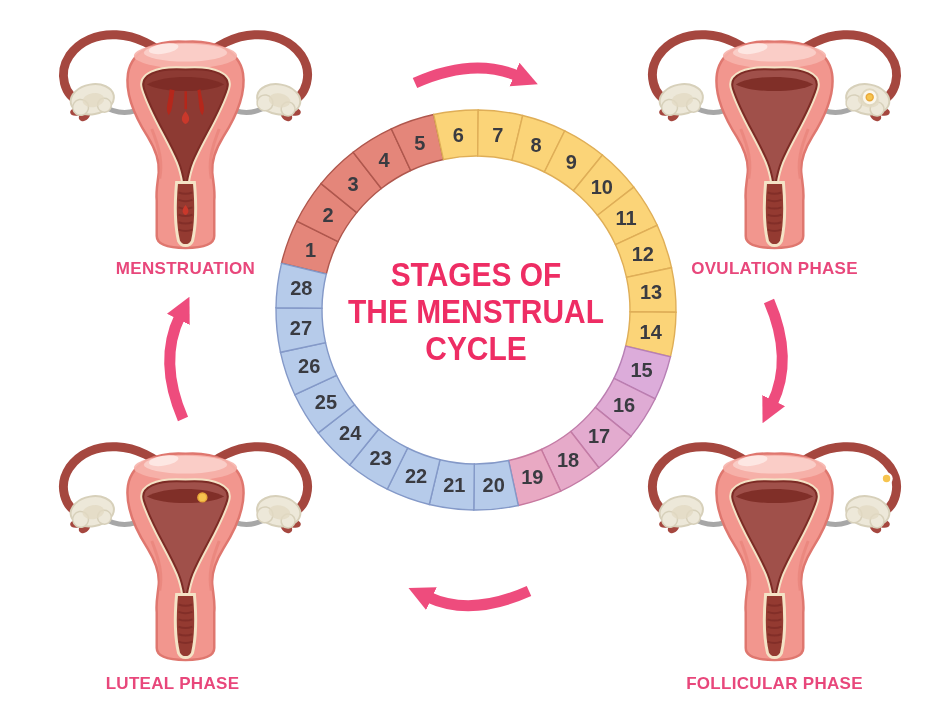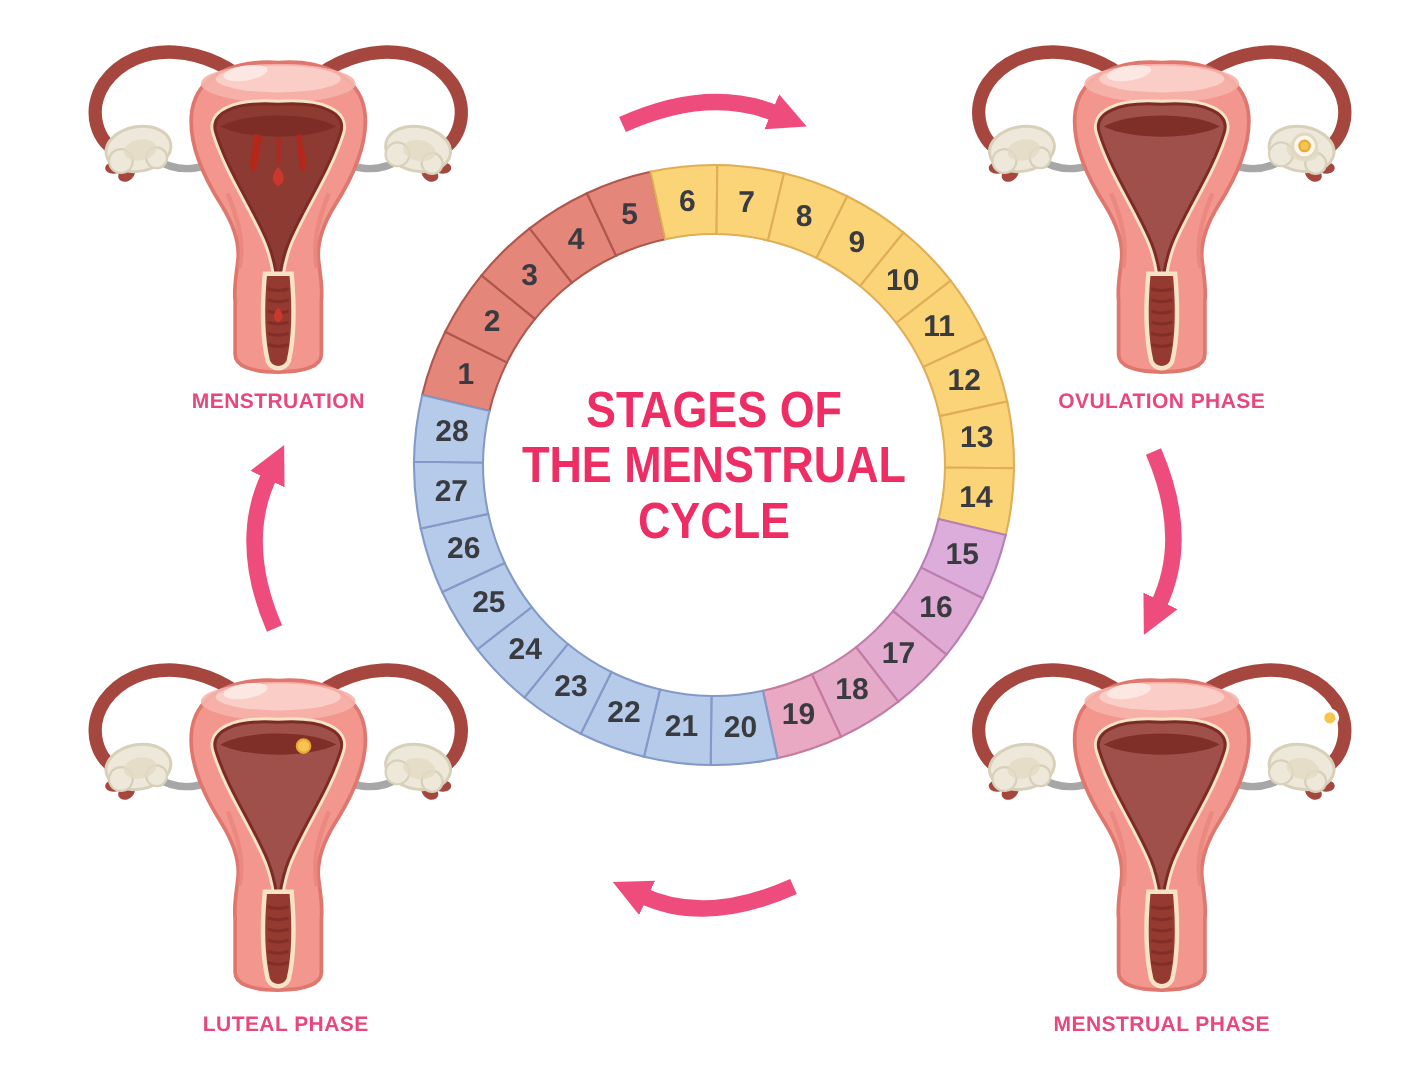--- a/index.html
+++ b/index.html
@@ -3,37 +3,37 @@
 <meta charset="utf-8">
 <style>
   html,body{margin:0;padding:0;background:#ffffff;}
   .stage{
     position:relative;width:944px;height:711px;background:#fff;overflow:hidden;
     font-family:"Liberation Sans", sans-serif;
   }
   .corner-illustration{position:absolute;width:305px;height:238px;}
   .corner-label{
     position:absolute;width:305px;text-align:center;
-    font-size:14px;font-weight:bold;letter-spacing:.3px;
+    font-size:17px;font-weight:bold;letter-spacing:.3px;
     color:#E8477B;
   }
   .ring-overlay{position:absolute;left:0;top:0;width:944px;height:711px;}
   .center-title{
     position:absolute;left:476px;top:311px;width:340px;
     transform:translate(-50%,-50%) scaleX(0.88);
     text-align:center;font-weight:bold;font-size:34px;line-height:37px;
     color:#EE2D64;letter-spacing:0px;
   }
   .pos-tl{left:33px;top:12px}
   .pos-tr{left:622px;top:12px}
   .pos-bl{left:33px;top:424px}
   .pos-br{left:622px;top:424px}
   .lab-tl{left:33px;top:259px}
   .lab-tr{left:622px;top:259px}
-  .lab-bl{left:38px;top:674px}
+  .lab-bl{left:20px;top:674px}
   .lab-br{left:622px;top:674px}
 </style>
 </head>
 <body>
 
 <div class="stage">
 
   <svg class="corner-illustration pos-tl" viewBox="0 0 300 240">
       <path d="M66 94 C84 106 104 103 122 86" fill="none" stroke="#A7A7A7" stroke-width="5" stroke-linecap="round"></path>
       <path d="M234 94 C216 106 196 103 178 86" fill="none" stroke="#A7A7A7" stroke-width="5" stroke-linecap="round"></path>
@@ -184,21 +184,21 @@
       <path d="M143 197 Q150 199.5 157 197" fill="none" stroke="#7C2B25" stroke-width="2" opacity=".75"></path>
       <path d="M143 204.5 Q150 207 157 204.5" fill="none" stroke="#7C2B25" stroke-width="2" opacity=".75"></path>
       <path d="M143 212 Q150 214.5 157 212" fill="none" stroke="#7C2B25" stroke-width="2" opacity=".75"></path>
       <path d="M143 219.5 Q150 222 157 219.5" fill="none" stroke="#7C2B25" stroke-width="2" opacity=".75"></path>
       <circle cx="263" cy="55" r="5" fill="#F6C44F" stroke="#FFFFFF" stroke-width="2.5"></circle>
     </svg>
 
   <div class="corner-label lab-tl">MENSTRUATION</div>
   <div class="corner-label lab-tr">OVULATION PHASE</div>
   <div class="corner-label lab-bl">LUTEAL PHASE</div>
-  <div class="corner-label lab-br">MENSTRUAL PHASE</div>
+  <div class="corner-label lab-br">FOLLICULAR PHASE</div>
 
   <svg class="ring-overlay" id="ring-svg" viewBox="0 0 944 711">
       <path d="M281.5 263.3 A200 200 0 0 1 296.8 221.2 L338.0 241.6 A154 154 0 0 0 326.3 274.0 Z" fill="#E4867A" stroke="#AF574D" stroke-width="1.4"></path>
       <path d="M296.8 221.2 A200 200 0 0 1 321.0 183.6 L356.7 212.6 A154 154 0 0 0 338.0 241.6 Z" fill="#E4867A" stroke="#AF574D" stroke-width="1.4"></path>
       <path d="M321.0 183.6 A200 200 0 0 1 353.1 152.2 L381.3 188.5 A154 154 0 0 0 356.7 212.6 Z" fill="#E4867A" stroke="#AF574D" stroke-width="1.4"></path>
       <path d="M353.1 152.2 A200 200 0 0 1 391.3 128.8 L410.7 170.5 A154 154 0 0 0 381.3 188.5 Z" fill="#E4867A" stroke="#AF574D" stroke-width="1.4"></path>
       <path d="M391.3 128.8 A200 200 0 0 1 433.7 114.5 L443.4 159.5 A154 154 0 0 0 410.7 170.5 Z" fill="#E4867A" stroke="#AF574D" stroke-width="1.4"></path>
       <path d="M433.7 114.5 A200 200 0 0 1 478.2 110.0 L477.7 156.0 A154 154 0 0 0 443.4 159.5 Z" fill="#FBD478" stroke="#DFAE57" stroke-width="1.4"></path>
       <path d="M478.2 110.0 A200 200 0 0 1 522.7 115.5 L512.0 160.3 A154 154 0 0 0 477.7 156.0 Z" fill="#FBD478" stroke="#DFAE57" stroke-width="1.4"></path>
       <path d="M522.7 115.5 A200 200 0 0 1 564.8 130.8 L544.4 172.0 A154 154 0 0 0 512.0 160.3 Z" fill="#FBD478" stroke="#DFAE57" stroke-width="1.4"></path>

